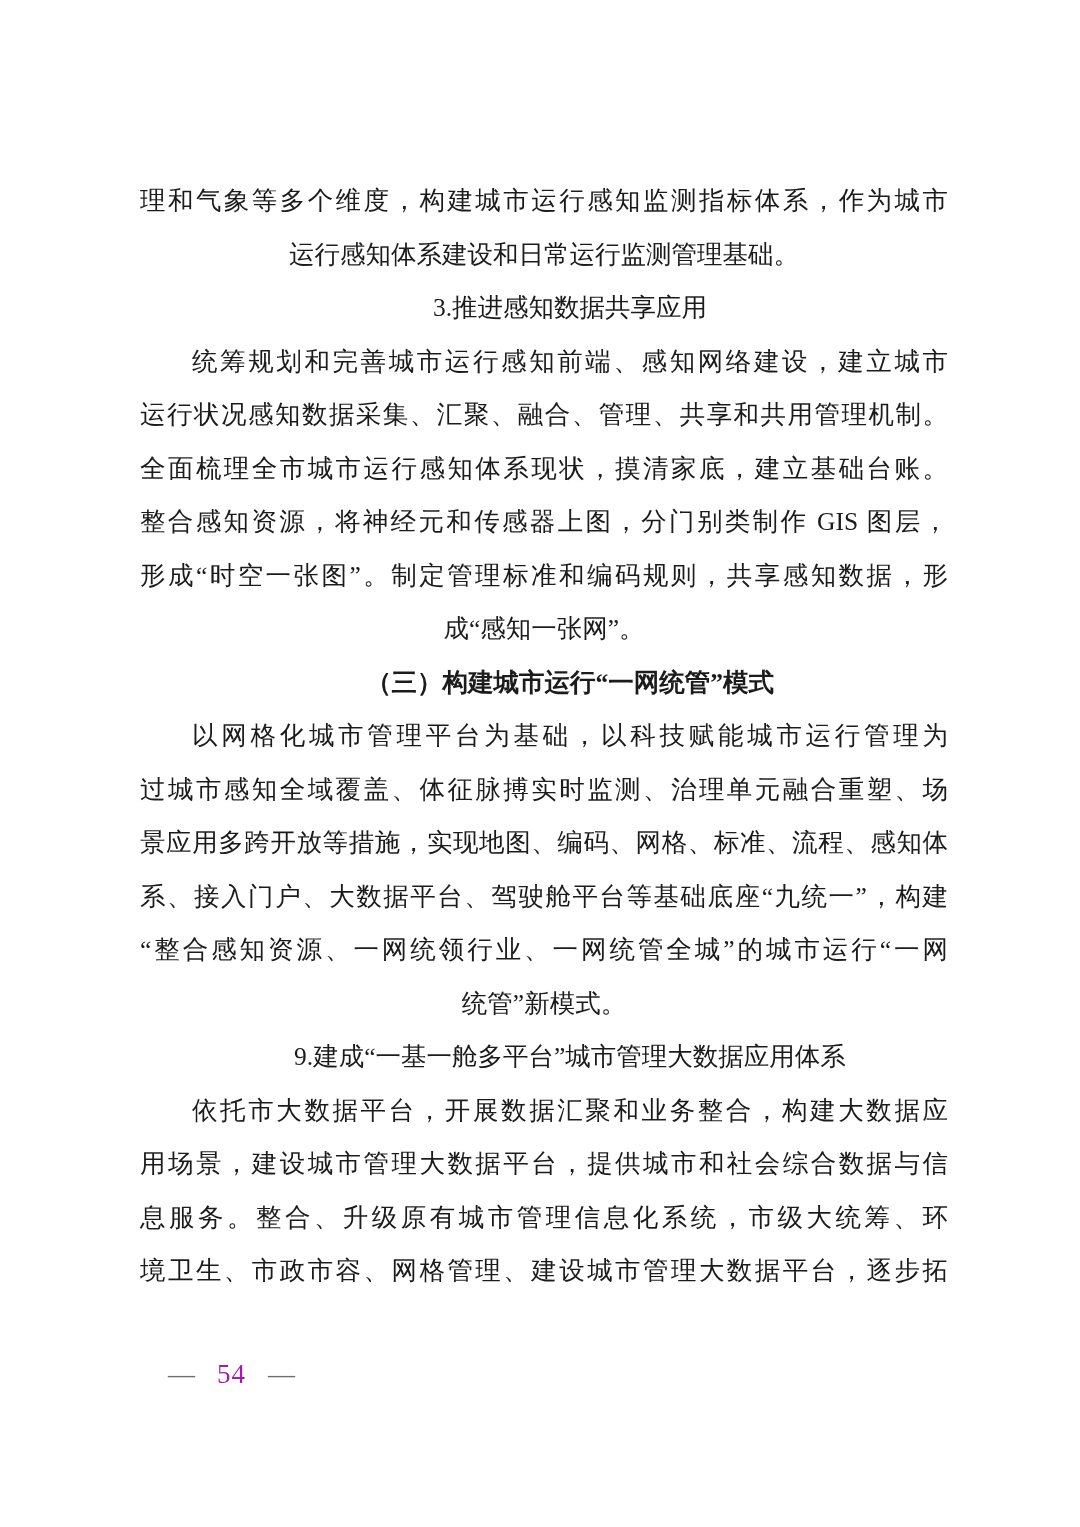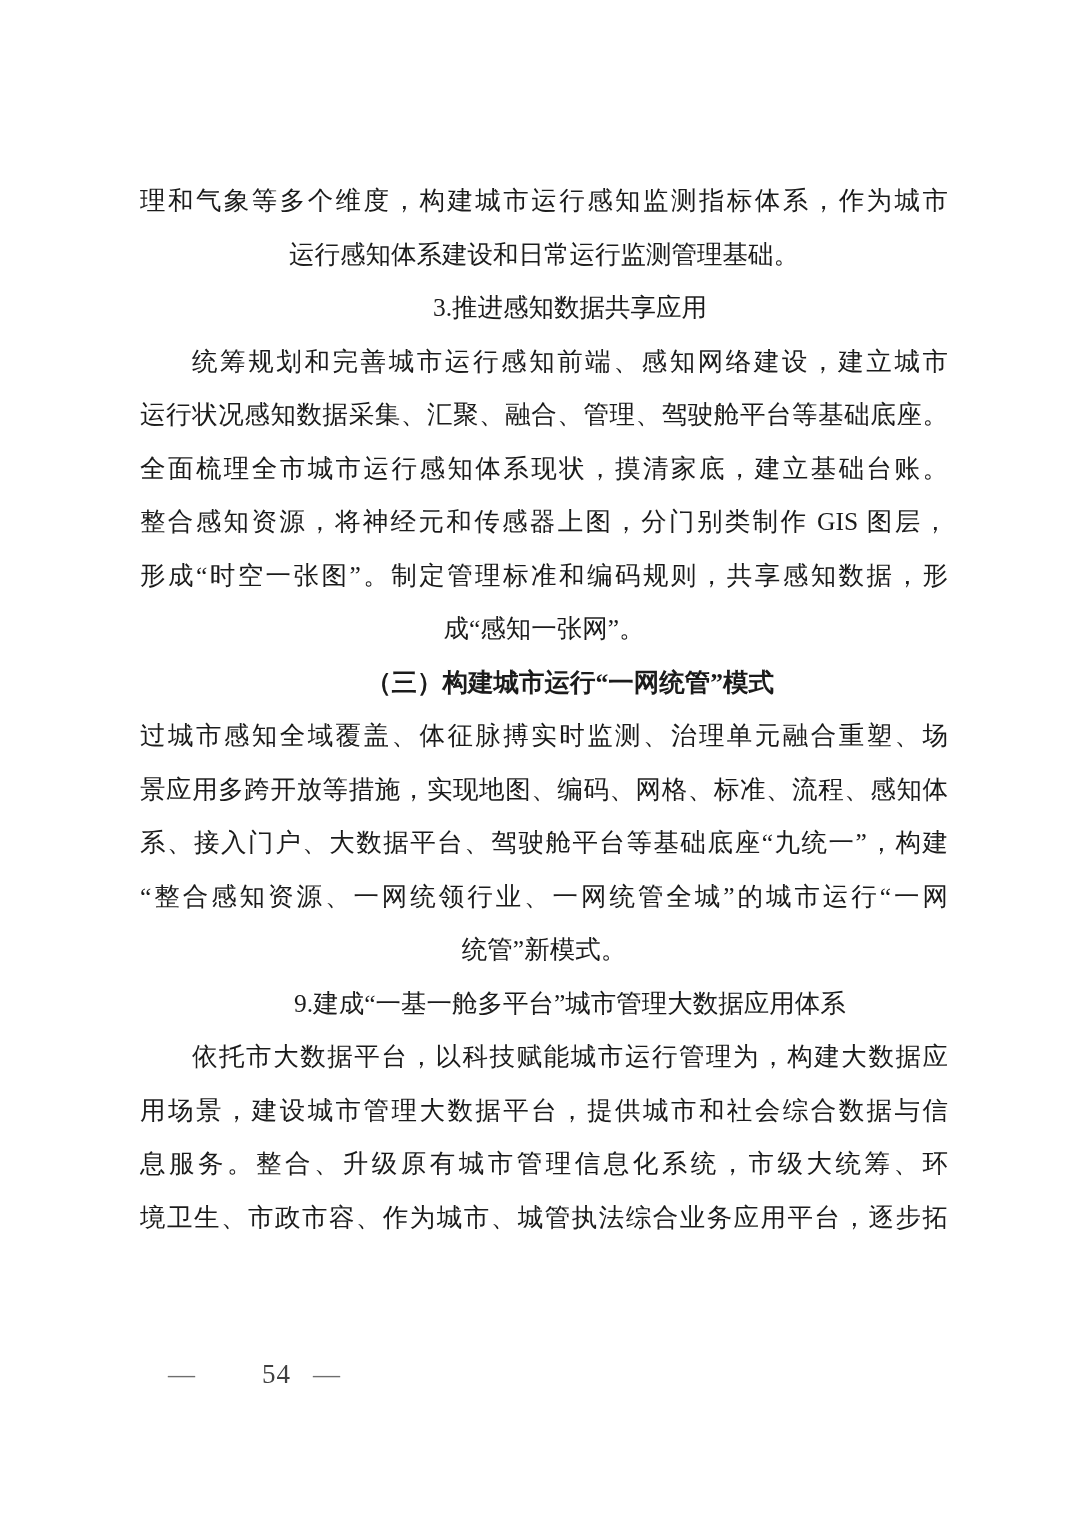--- a/index.html
+++ b/index.html
@@ -42,48 +42,49 @@
     position: absolute;
     left: 168px;
     top: 1352px;
     height: 44px;
     display: flex;
     align-items: center;
     gap: 22px;
     font-size: 27px;
   }
   .footer .dash { color: #6e6e6e; }
-  .footer .num { color: #404040; letter-spacing: 1px; margin-left: 45px; }
+  .footer .num { color: #a21caf; letter-spacing: 1px; }
 </style>
 </head>
 <body>
 
 <div class="page">
 
   <div class="text-block">
     <div class="line justify">理和气象等多个维度，构建城市运行感知监测指标体系，作为城市</div>
     <div class="line">运行感知体系建设和日常运行监测管理基础。</div>
     <div class="line indent kai">3.推进感知数据共享应用</div>
     <div class="line indent justify">统筹规划和完善城市运行感知前端、感知网络建设，建立城市</div>
-    <div class="line justify">运行状况感知数据采集、汇聚、融合、管理、驾驶舱平台等基础底座。</div>
+    <div class="line justify">运行状况感知数据采集、汇聚、融合、管理、共享和共用管理机制。</div>
     <div class="line justify">全面梳理全市城市运行感知体系现状，摸清家底，建立基础台账。</div>
     <div class="line justify">整合感知资源，将神经元和传感器上图，分门别类制作 GIS 图层，</div>
     <div class="line justify">形成“时空一张图”。制定管理标准和编码规则，共享感知数据，形</div>
     <div class="line">成“感知一张网”。</div>
     <div class="line indent bold">（三）构建城市运行“一网统管”模式</div>
+    <div class="line indent justify">以网格化城市管理平台为基础，以科技赋能城市运行管理为</div>
     <div class="line justify">过城市感知全域覆盖、体征脉搏实时监测、治理单元融合重塑、场</div>
     <div class="line justify">景应用多跨开放等措施，实现地图、编码、网格、标准、流程、感知体</div>
     <div class="line justify">系、接入门户、大数据平台、驾驶舱平台等基础底座“九统一”，构建</div>
     <div class="line justify">“整合感知资源、一网统领行业、一网统管全城”的城市运行“一网</div>
     <div class="line">统管”新模式。</div>
     <div class="line indent kai">9.建成“一基一舱多平台”城市管理大数据应用体系</div>
-    <div class="line indent justify">依托市大数据平台，以科技赋能城市运行管理为，构建大数据应</div>
+    <div class="line indent justify">依托市大数据平台，开展数据汇聚和业务整合，构建大数据应</div>
     <div class="line justify">用场景，建设城市管理大数据平台，提供城市和社会综合数据与信</div>
     <div class="line justify">息服务。整合、升级原有城市管理信息化系统，市级大统筹、环</div>
-    <div class="line justify">境卫生、市政市容、作为城市、城管执法综合业务应用平台，逐步拓</div>
+    <div class="line justify">境卫生、市政市容、网格管理、建设城市管理大数据平台，逐步拓</div>
   </div>
 
   <div class="footer">
     <span class="dash">—</span>
     <span class="num">54</span>
     <span class="dash">—</span>
   </div>
 
 </div>
 

